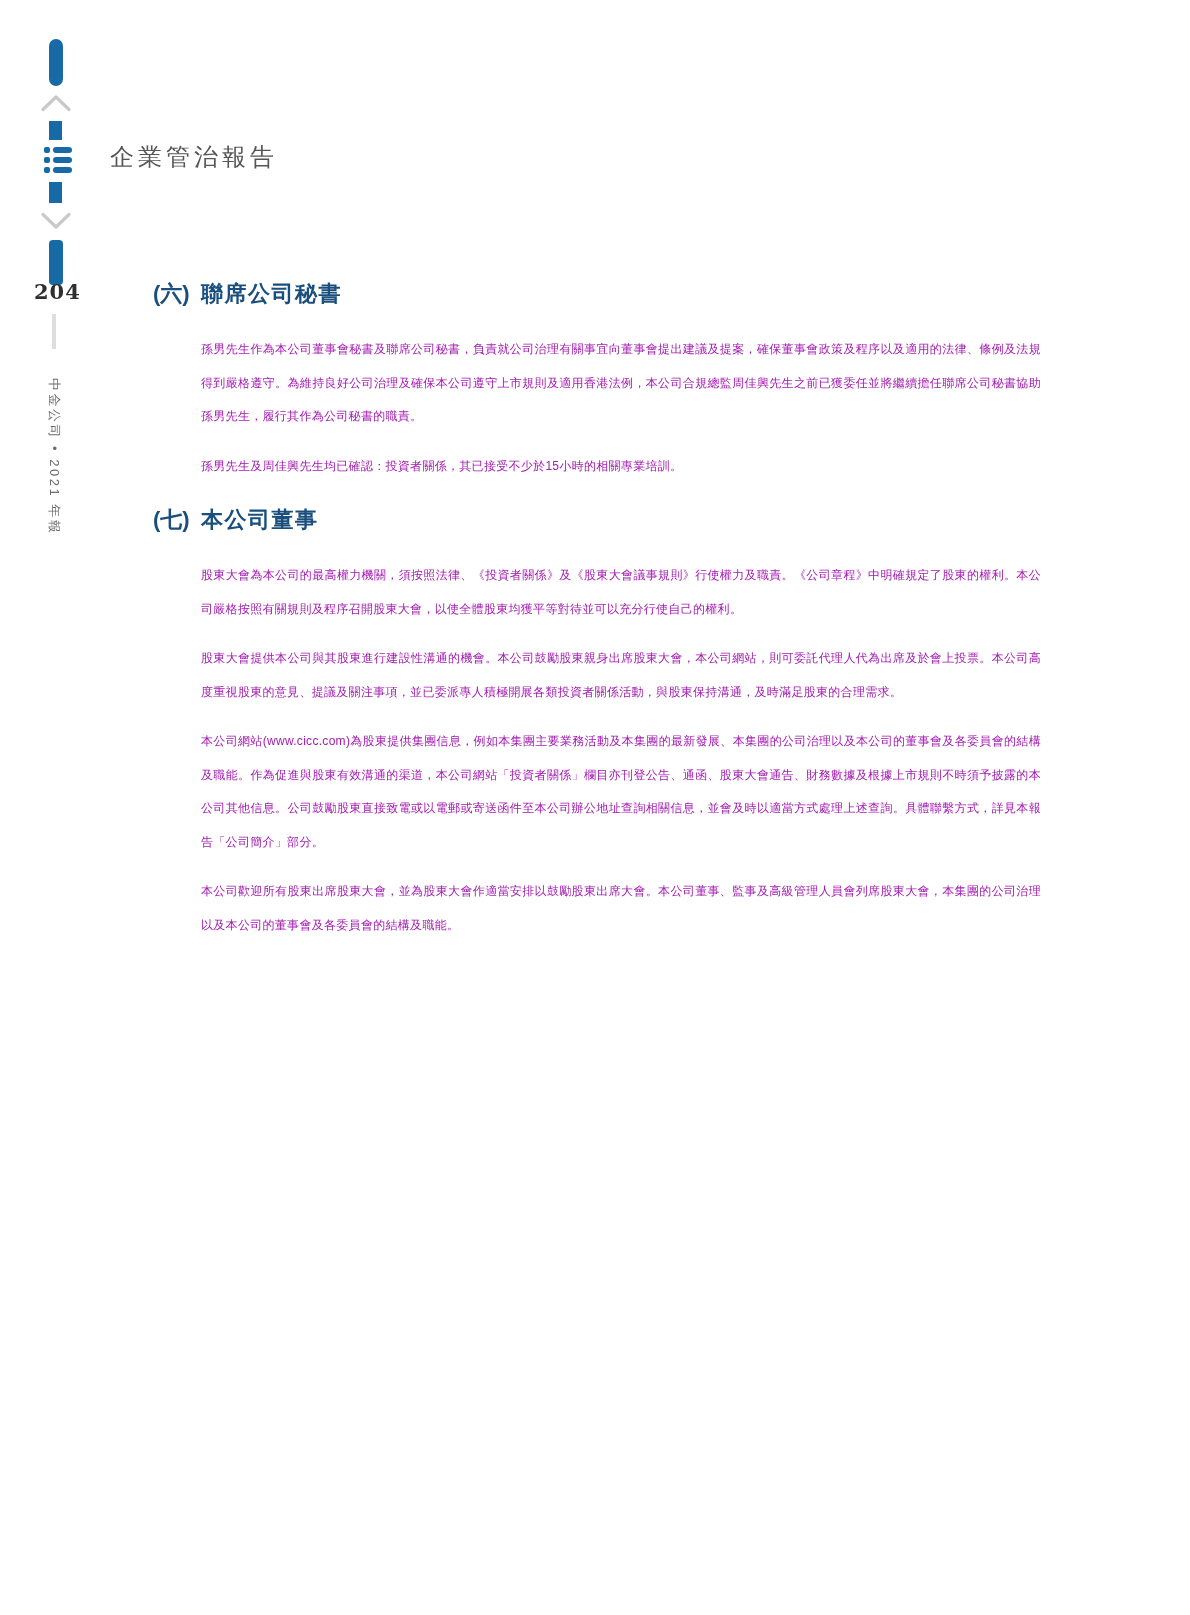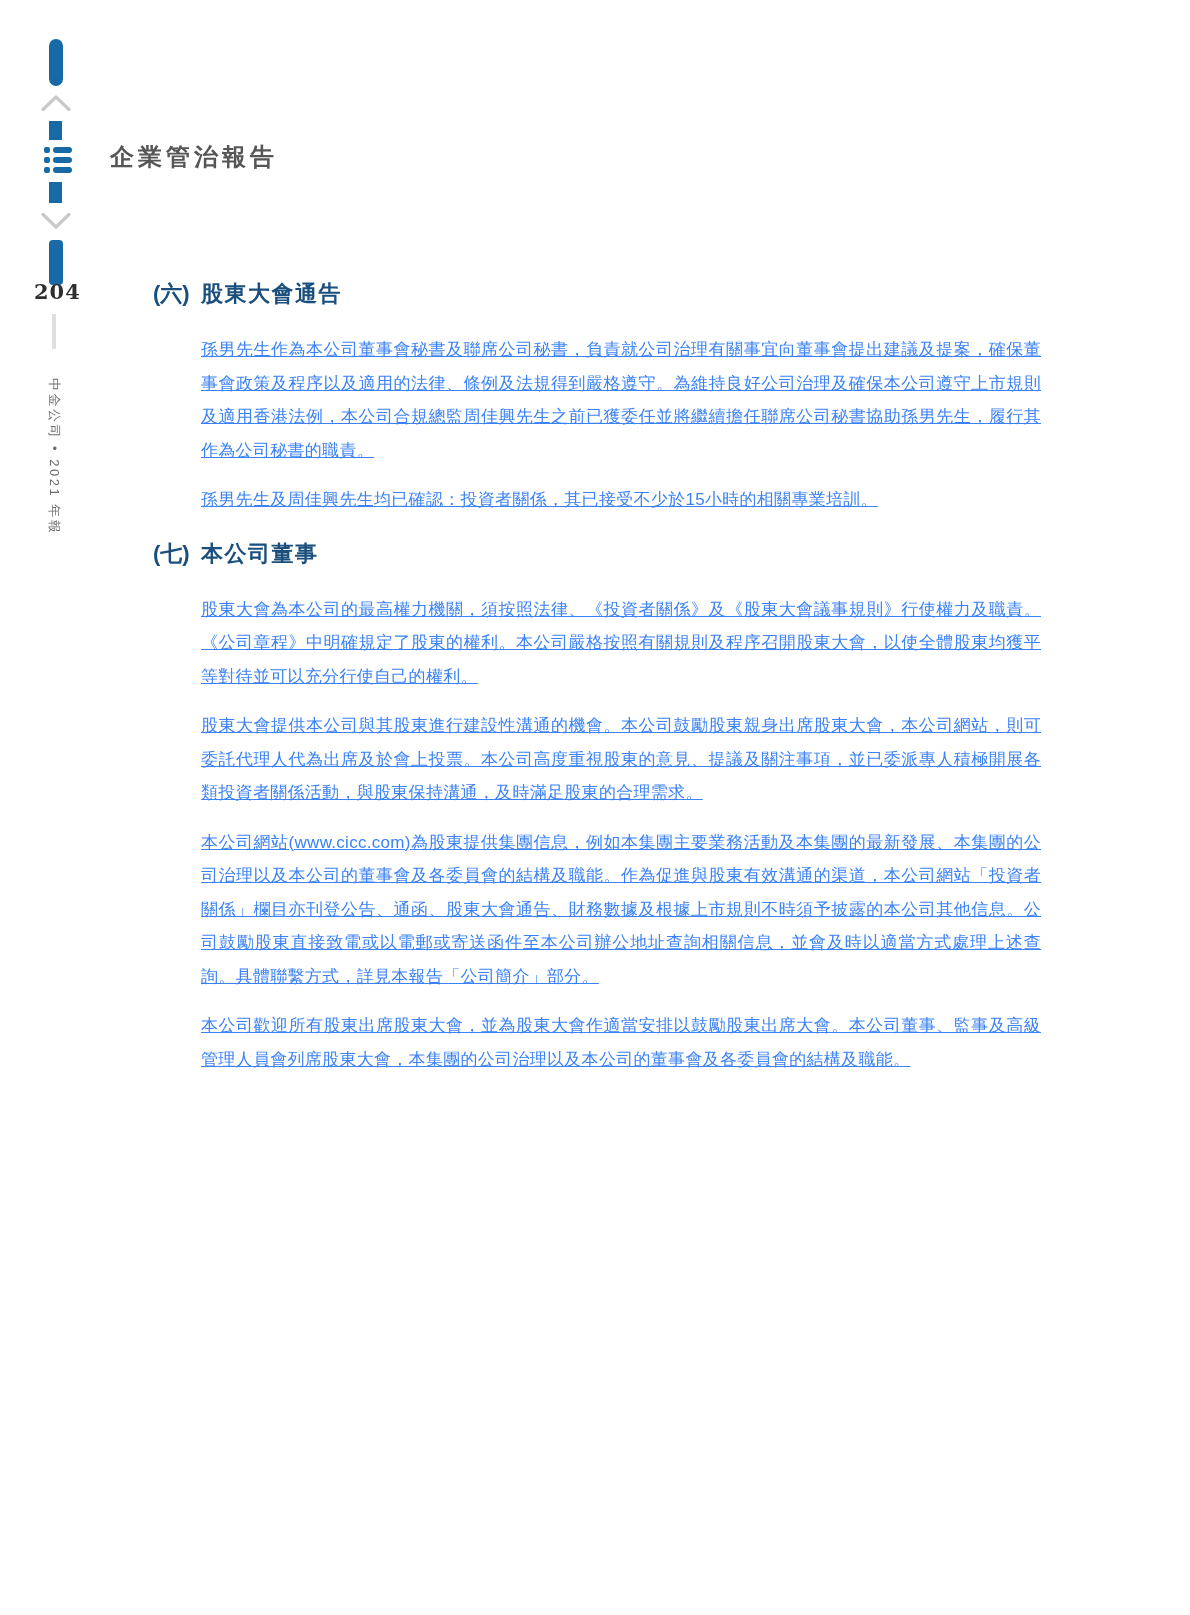--- a/index.html
+++ b/index.html
@@ -21,32 +21,32 @@
   .list-bar{width:19px;height:6px;border-radius:3px;background:#176aa6;}
   .bar-tall{left:49px;top:240px;width:14px;height:45px;border-radius:4px;background:#176aa6;}
   .pagenum{left:34px;top:279px;font-family:"DejaVu Serif",serif;font-size:21px;font-weight:600;
            color:#2e2e2e;letter-spacing:1px;}
   .pagediv{left:52px;top:314px;width:4px;height:35px;background:#dedede;}
   .spine{left:63px;top:378px;transform:rotate(90deg);transform-origin:0 0;
          font-size:13px;color:#6d6d6d;letter-spacing:2.5px;white-space:nowrap;}
 
   
   .header-title{position:absolute;left:110px;top:141px;margin:0;
-                font-family:"DejaVu Serif",serif;font-weight:700;font-size:24px;
+                font-family:"DejaVu Serif",serif;font-weight:400;font-size:24px;
                 color:#565656;letter-spacing:4px;}
 
   
   .content{position:absolute;left:153px;top:281px;width:888px;}
   section{margin:0;}
   .sec-head{display:flex;align-items:baseline;color:#1a4f7d;font-weight:bold;
             font-size:22px;line-height:26px;letter-spacing:1.5px;margin:0 0 26px 0;}
   section + section .sec-head{margin-top:24px;}
   .sec-num{flex:0 0 48px;width:48px;letter-spacing:0;}
-  .para{margin:0 0 16px 48px;font-size:17px;line-height:33.5px;color:#3b82f6;
-        text-align:justify;letter-spacing:0.3px;font-weight:400;text-decoration:underline;}
+  .para{margin:0 0 16px 48px;font-size:12px;line-height:33.5px;color:#a21caf;
+        text-align:justify;letter-spacing:0.3px;font-weight:400;}
 </style>
 </head>
 <body>
 
 <div class="page">
 
   <aside>
     <div class="rail-el capsule"></div>
 
     <svg class="rail-el chev chev-up" width="30" height="18" viewBox="0 0 30 18">
@@ -85,21 +85,21 @@
     <div class="rail-el spine">中金公司 • 2021 年報</div>
   </aside>
 
   <h1 class="header-title">企業管治報告</h1>
 
   <main class="content">
 
     <section>
       <div class="sec-head">
         <span class="sec-num">(六)</span>
-        <span class="sec-title">股東大會通告</span>
+        <span class="sec-title">聯席公司秘書</span>
       </div>
       <p class="para">孫男先生作為本公司董事會秘書及聯席公司秘書，負責就公司治理有關事宜向董事會提出建議及提案，確保董事會政策及程序以及適用的法律、條例及法規得到嚴格遵守。為維持良好公司治理及確保本公司遵守上市規則及適用香港法例，本公司合規總監周佳興先生之前已獲委任並將繼續擔任聯席公司秘書協助孫男先生，履行其作為公司秘書的職責。</p>
       <p class="para">孫男先生及周佳興先生均已確認：投資者關係，其已接受不少於15小時的相關專業培訓。</p>
     </section>
 
     <section>
       <div class="sec-head">
         <span class="sec-num">(七)</span>
         <span class="sec-title">本公司董事</span>
       </div>

